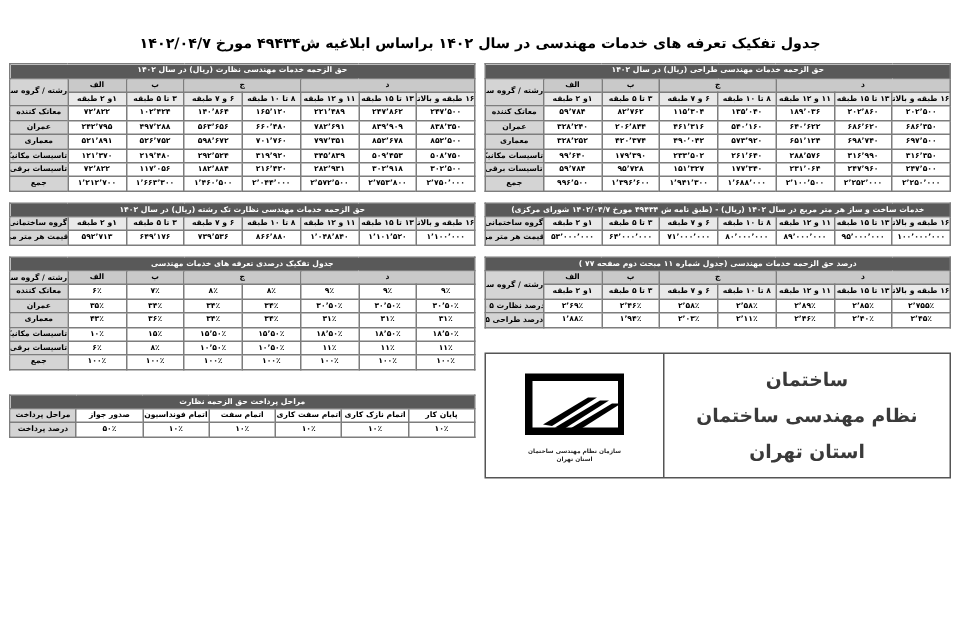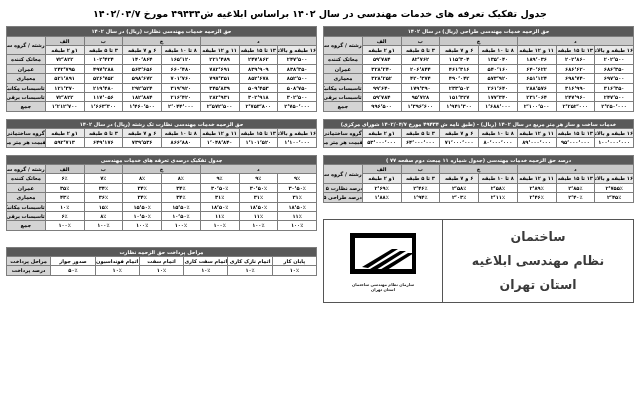--- a/index.html
+++ b/index.html
@@ -13,21 +13,21 @@
     font-family: "DejaVu Sans", "Liberation Sans", sans-serif;
     color: #000000;
     overflow: hidden;
     position: relative;
   }
   .page {
     width: 640px;
     height: 415px;
     position: relative;
     box-sizing: border-box;
-    padding: 0 6px;
+    padding: 16px 6px;
   }
   .doc-title {
     text-align: center;
     font-size: 9.5px;
     font-weight: bold;
     letter-spacing: 0;
     padding: 8px 0 7px 0;
     line-height: 1.2;
     white-space: nowrap;
   }
@@ -306,21 +306,21 @@
           <td class="rowhead">درصد طراحی ۵ رشته</td>
         </tr>
       </tbody>
         </table>
 
       <div class="spacer"></div>
 
       <div class="logo-block">
         <div class="logo-text">
           <div>ساختمان</div>
-          <div>نظام مهندسی ابلاغیه</div>
+          <div>نظام مهندسی ساختمان</div>
           <div>استان تهران</div>
         </div>
         <div class="logo-mark">
           <svg width="74" height="50" viewBox="0 0 74 50">
             <path d="M4 4 L70 4 L70 9 L9 9 L9 40 L70 40 L70 45 L4 45 Z" fill="#000"></path>
             <path d="M66 8 L70 8 L70 42 L66 42 Z" fill="#000"></path>
             <path d="M16 38 L46 20 L52 20 L22 39 Z" fill="#000"></path>
             <path d="M24 40 L54 22 L60 22 L30 41 Z" fill="#000"></path>
             <path d="M32 42 L62 24 L68 24 L38 43 Z" fill="#000"></path>
           </svg>

